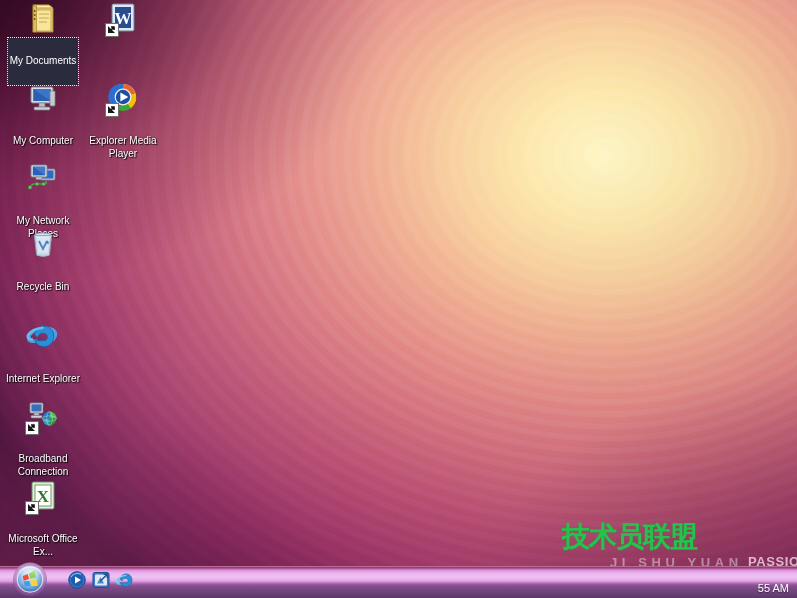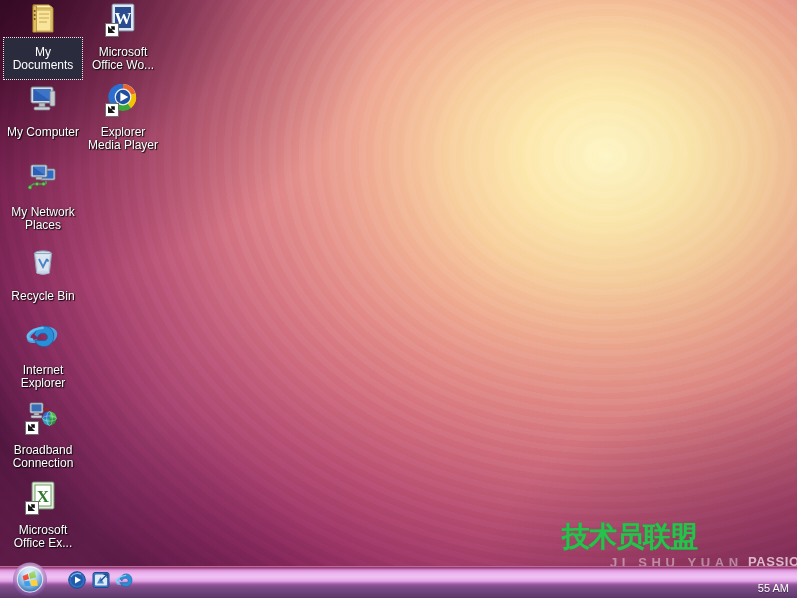--- a/index.html
+++ b/index.html
@@ -95,25 +95,25 @@
   .dicon .glyph {
     display: block;
     height: 34px;
     margin: 0 auto 2px auto;
     position: relative;
     width: 34px;
   }
   .dicon .glyph svg { display: block; }
   .dicon .lbl {
     display: inline-block;
-    font-size: 12px;
+    font-size: 10px;
     line-height: 12.5px;
     color: #ffffff;
     text-shadow: 1px 1px 1px rgba(0,0,0,0.85), 0 0 2px rgba(0,0,0,0.7);
-    padding: 8px 2px;
+    padding: 17px 2px;
     max-width: 76px;
     word-wrap: break-word;
   }
   .dicon.selected .lbl {
     background: #2b2b3e;
     outline: 1px dotted #e6e6e6;
     outline-offset: 0px;
     text-shadow: none;
   }
 
@@ -291,21 +291,20 @@
           <rect x="6" y="2" width="22" height="27" rx="1.5" fill="#dfe7f2" stroke="#6f7f99" stroke-width="1"></rect>
           <rect x="9" y="5" width="16" height="21" fill="#2a4b8d"></rect>
           <text x="17" y="21.5" font-family="'Liberation Serif', serif" font-size="17" font-weight="bold" fill="#ffffff" text-anchor="middle">W</text>
         </svg>
         <span class="shortcut-badge">
           <svg width="9" height="9" viewBox="0 0 9 9">
               <path d="M2 7 L7 2 M4 2 H7 V5" stroke="#111" stroke-width="1.6" fill="none"></path>
             </svg>
         </span>
       </span>
-      <span class="lbl">Microsoft Office Wo...</span>
     </div>
 
     <div class="dicon" style="left:4px; top:82px;text-align:center;">
       <span class="glyph">
         <svg width="34" height="34" viewBox="0 0 34 34">
           <rect x="5" y="5" width="22" height="16" rx="1.6" fill="#d9dde2" stroke="#7b828c" stroke-width="1"></rect>
           <rect x="7.2" y="7" width="17.6" height="12" fill="#2a5fb4"></rect>
           <path d="M7.2 7 h17.6 v12 z" fill="#4b86d8" opacity=".55"></path>
           <rect x="13" y="21" width="6" height="4" fill="#b9bfc6" stroke="#7b828c" stroke-width=".7"></rect>
           <rect x="8" y="25" width="16" height="3" rx="1.2" fill="#cdd2d8" stroke="#7b828c" stroke-width=".8"></rect>
@@ -348,21 +347,21 @@
           <path d="M7 22 H20 M20 22 V19" stroke="#4ba64b" stroke-width="1.6" fill="none"></path>
           <path d="M7 22 L4 25" stroke="#4ba64b" stroke-width="1.6" fill="none"></path>
           <circle cx="4" cy="25.4" r="1.8" fill="#6ccb5c" stroke="#2e7a2e" stroke-width=".6"></circle>
           <circle cx="11" cy="22" r="1.8" fill="#6ccb5c" stroke="#2e7a2e" stroke-width=".6"></circle>
           <circle cx="17.5" cy="22" r="1.8" fill="#6ccb5c" stroke="#2e7a2e" stroke-width=".6"></circle>
         </svg>
       </span>
       <span class="lbl">My Network Places</span>
     </div>
 
-    <div class="dicon" style="left:4px; top:246px;">
+    <div class="dicon" style="left:4px; top:228px;">
       <span class="glyph">
         <svg width="34" height="34" viewBox="0 0 34 34">
           <ellipse cx="17" cy="7.5" rx="8.6" ry="2.6" fill="#cfe0ef" stroke="#8fa6bb" stroke-width="1"></ellipse>
           <path d="M8.4 7.5 L10.6 27 Q17 29.6 23.4 27 L25.6 7.5 Z" fill="#d4e3f0" stroke="#8fa6bb" stroke-width="1" opacity=".92"></path>
           <path d="M10.5 9 L12.3 25.8 Q17 27.8 21.7 25.8 L23.5 9 Z" fill="#e6f0f8" opacity=".55"></path>
           <path d="M13 13 L17 21 L21 13" stroke="#2f74c0" stroke-width="1.9" fill="none" opacity=".85"></path>
           <path d="M21 13 L22.4 15.6" stroke="#2f74c0" stroke-width="1.9" fill="none" opacity=".85"></path>
           <ellipse cx="17" cy="26.6" rx="6.6" ry="2" fill="#bdd2e4" opacity=".6"></ellipse>
         </svg>
       </span>

